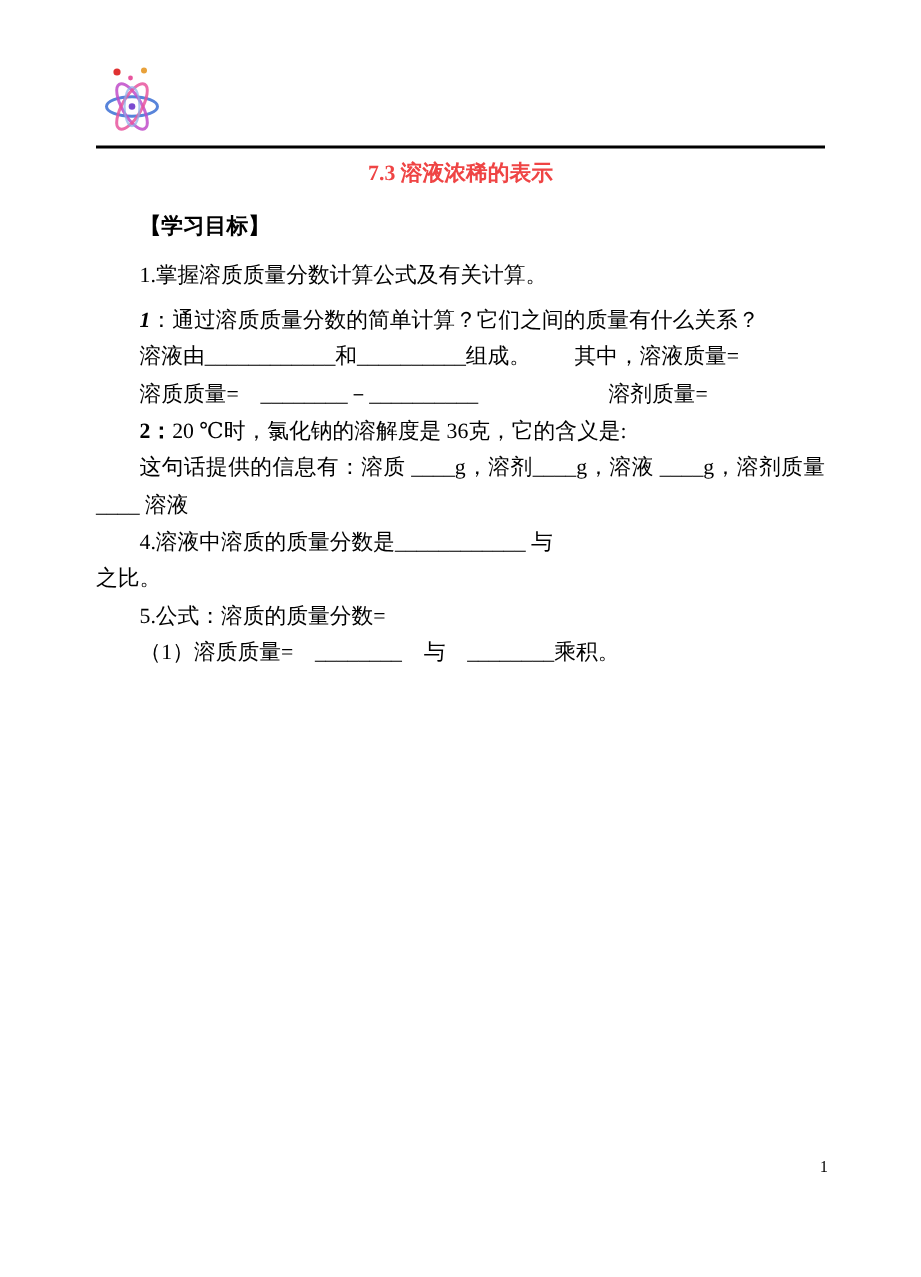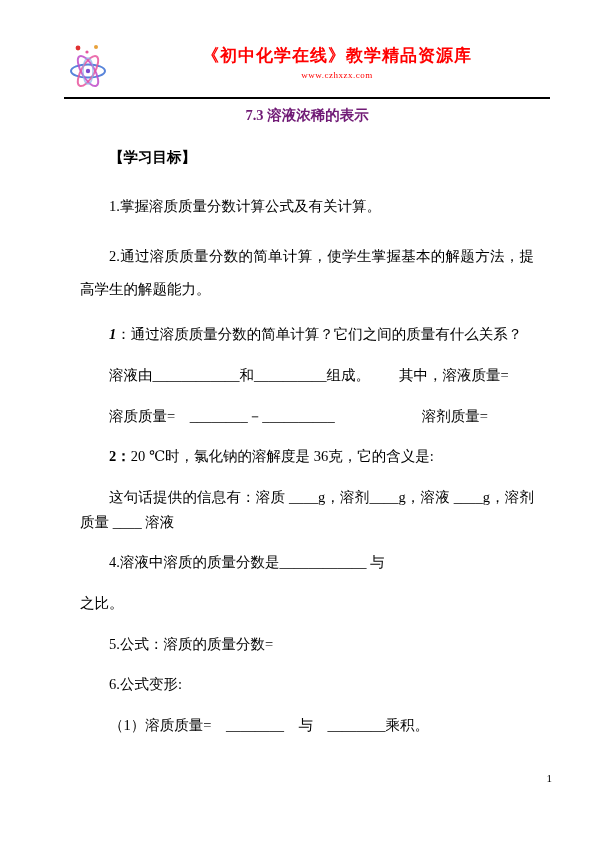--- a/index.html
+++ b/index.html
@@ -33,27 +33,27 @@
     border-top:2px solid #000;
   }
   
   .content{
     position:absolute;top:106px;left:64px;width:486px;
     font-size:14.5px;
   }
   .doc-title{
     margin:0 0 10px 0;
     text-align:center;
-    color:#701a75;
+    color:#ef4444;
     font-size:14.5px;
     font-weight:bold;
   }
   .blk-a{line-height:2.3;}
   .blk-b{line-height:1.7;}
-  p.ln{margin:16px;text-align:justify;text-indent:2em;}
+  p.ln{margin:0;text-align:justify;text-indent:2em;}
   p.ln.noindent{text-indent:0;}
   .b{font-weight:bold;}
   .i{font-style:italic;}
   .pagenum{
     position:absolute;right:62px;top:772px;
     font-size:11px;
     font-family:"Liberation Serif","DejaVu Serif",serif;
   }
 </style>
 </head>
@@ -69,48 +69,42 @@
           <ellipse rx="17" ry="6.5" fill="none" stroke="#c04bc9" stroke-width="2" opacity="0.85" transform="rotate(60)"></ellipse>
           <ellipse rx="17" ry="6.5" fill="none" stroke="#e8559d" stroke-width="2" opacity="0.85" transform="rotate(120)"></ellipse>
           <ellipse rx="13" ry="5" fill="none" stroke="#8ab0e8" stroke-width="1.5" opacity="0.7" transform="rotate(90)"></ellipse>
           <circle r="2.2" fill="#7a4bd0"></circle>
         </g>
         <circle cx="12" cy="6" r="2.4" fill="#e03131"></circle>
         <circle cx="30" cy="5" r="2" fill="#e8a13a"></circle>
         <circle cx="21" cy="10" r="1.6" fill="#e8559d"></circle>
       </svg>
     </span>
-    <div class="header-text">
-      <div class="site-title">《初中化学在线》教学精品资源库</div>
-      <div class="site-url">www.czhxzx.com</div>
-    </div>
   </header>
 
   <div class="rule"></div>
 
   <main class="content">
 
     <h1 class="doc-title">7.3 溶液浓稀的表示</h1>
 
     <div class="blk-a">
       <p class="ln b">【学习目标】</p>
       <p class="ln">1.掌握溶质质量分数计算公式及有关计算。</p>
-      <p class="ln">2.通过溶质质量分数的简单计算，使学生掌握基本的解题方法，提高学生的解题能力。</p>
     </div>
 
     <div class="blk-b">
       <p class="ln"><span class="i b">1</span><span>：通过溶质质量分数的简单计算？它们之间的质量有什么关系？</span></p>
       <p class="ln">溶液由____________和__________组成。　　其中，溶液质量=</p>
       <p class="ln">溶质质量=　________－__________　　　　　　溶剂质量=</p>
       <p class="ln"><span class="b">2：</span><span>20 ℃时，氯化钠的溶解度是 36克，它的含义是:</span></p>
       <p class="ln">这句话提供的信息有：溶质 ____g，溶剂____g，溶液 ____g，溶剂质量 ____ 溶液</p>
       <p class="ln">4.溶液中溶质的质量分数是____________ 与</p>
       <p class="ln noindent">之比。</p>
       <p class="ln">5.公式：溶质的质量分数=</p>
-      <p class="ln">6.公式变形:</p>
       <p class="ln">（1）溶质质量=　________　与　________乘积。</p>
     </div>
 
   </main>
 
   <div class="pagenum">1</div>
 
 </div>
 
 </body></html>

